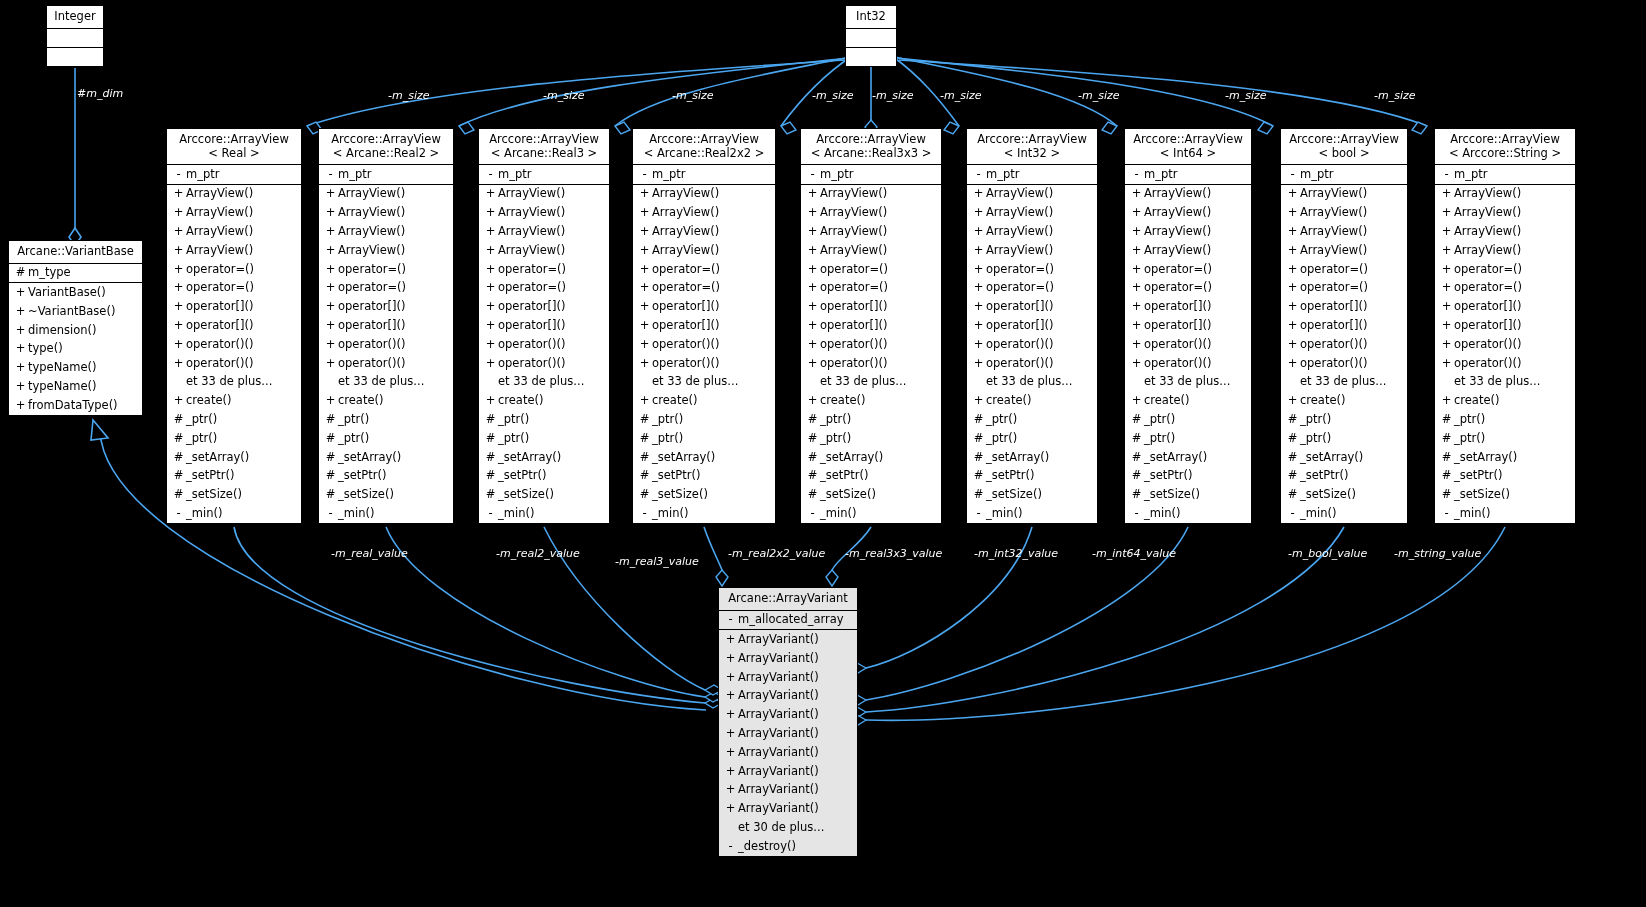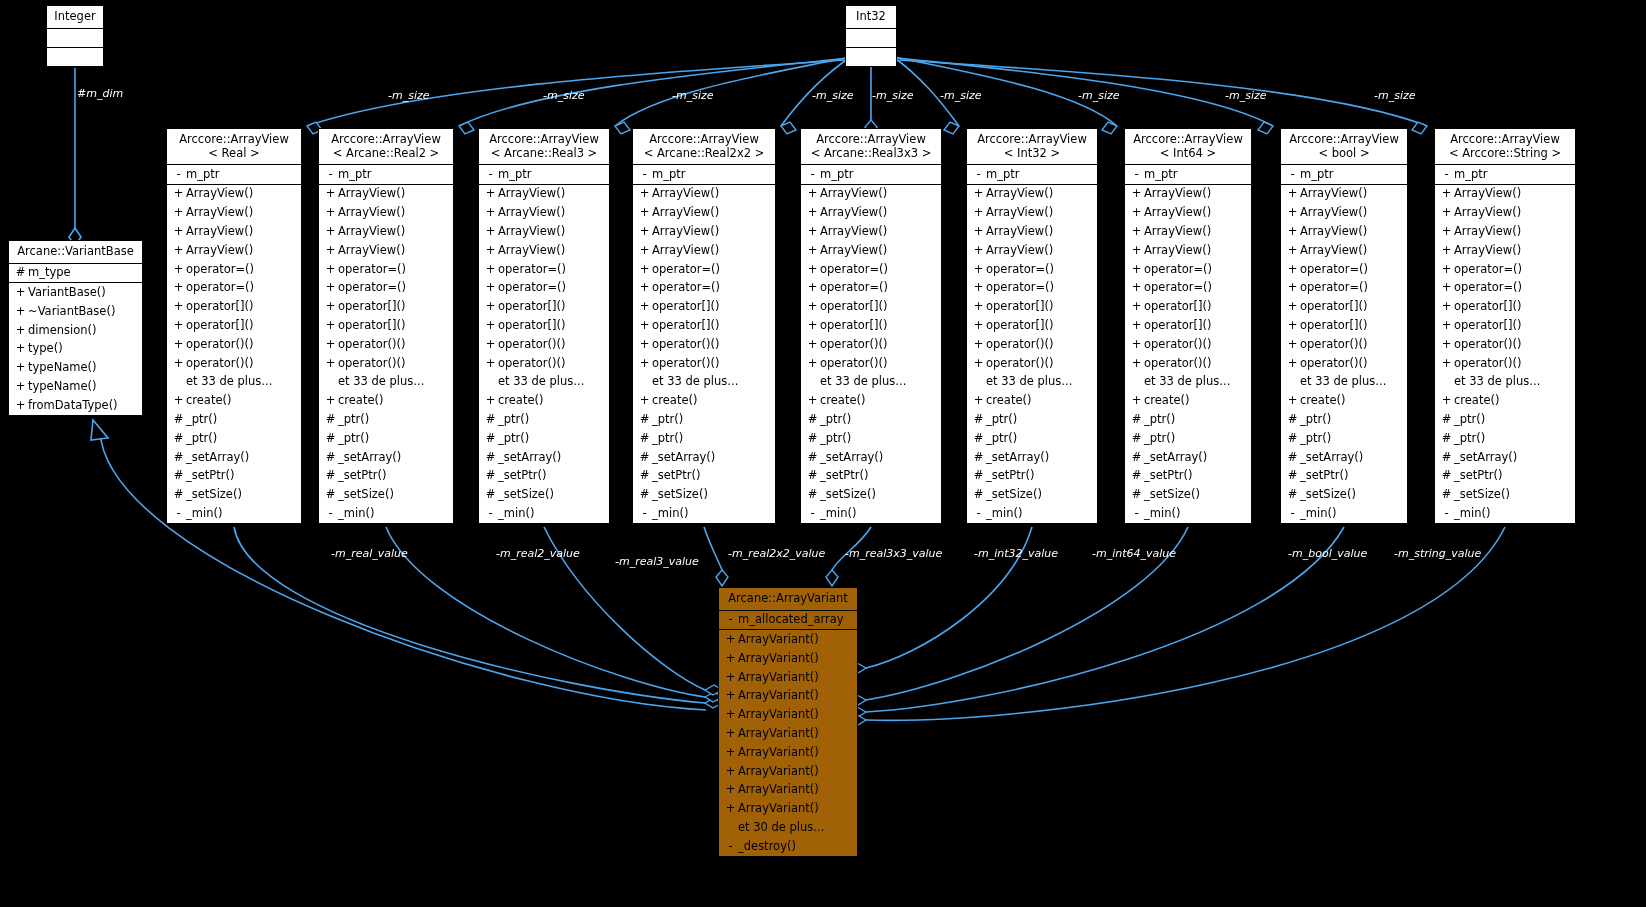--- a/index.html
+++ b/index.html
@@ -14,21 +14,21 @@
   .umlbox{
     position:absolute;
     background:#ffffff;
     border:1px solid #000000;
     box-sizing:border-box;
     z-index:5;
     font-size:11.5px;
     line-height:1;
     color:#000;
   }
-  .umlbox.shaded{background:#a16207;}
+  .umlbox.shaded{background:#e5e5e5;}
   .umlbox .title{
     text-align:center;
     padding:4px 4px 4px 4px;
     border-bottom:1px solid #000;
     font-size:11.5px;
     line-height:13.5px;
     white-space:pre-line;
   }
   .umlbox .attrs{border-bottom:1px solid #000;}
   .umlbox .ops{}

